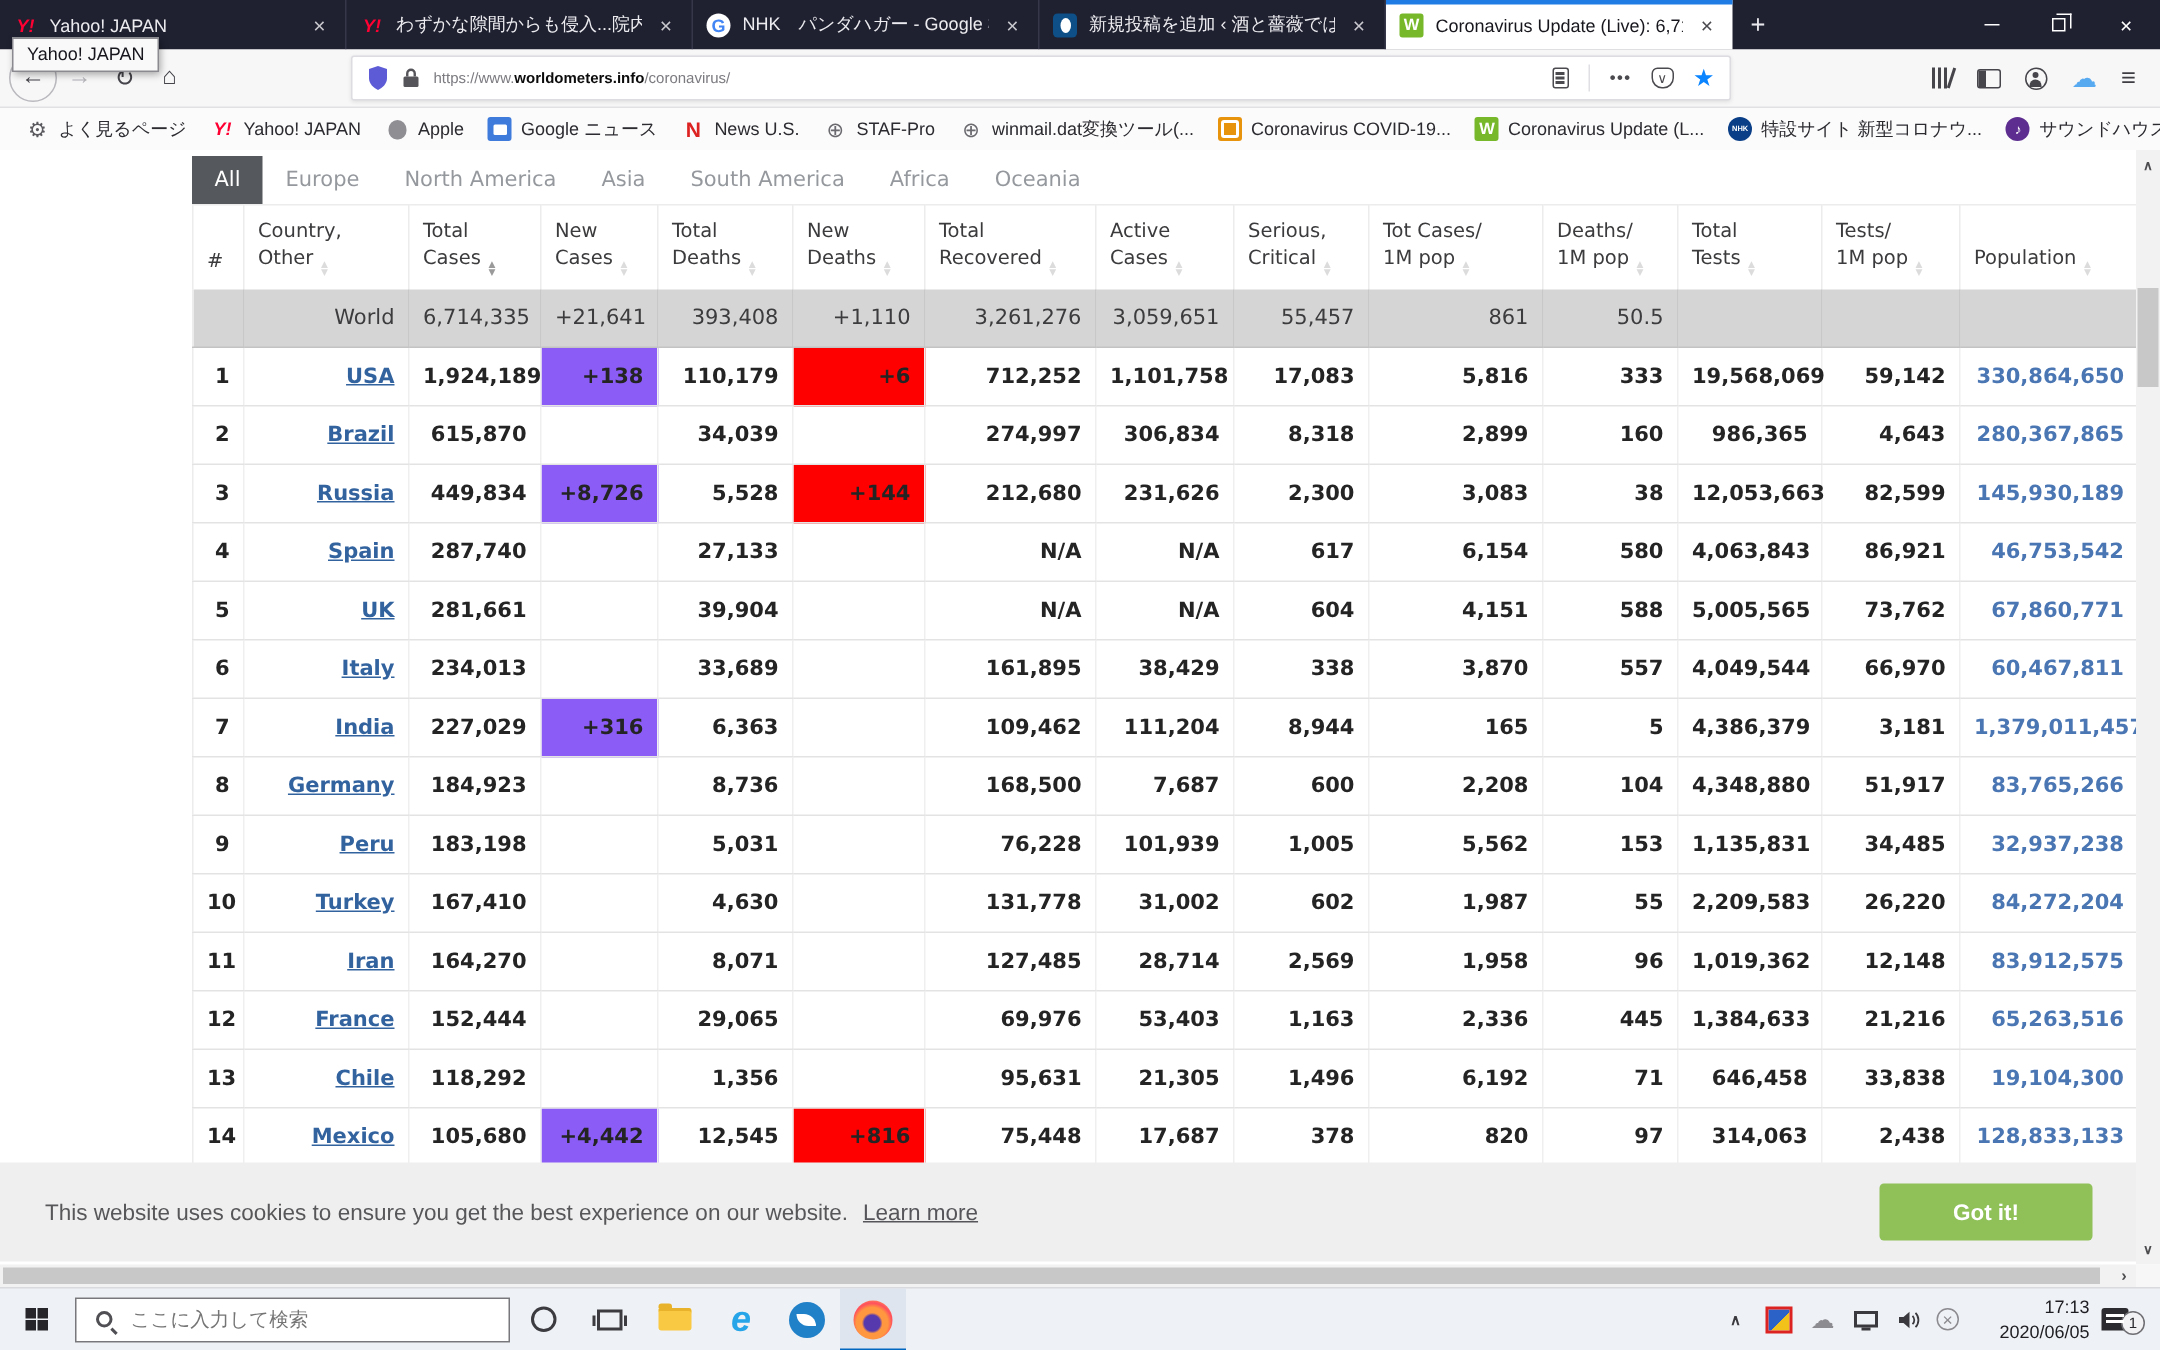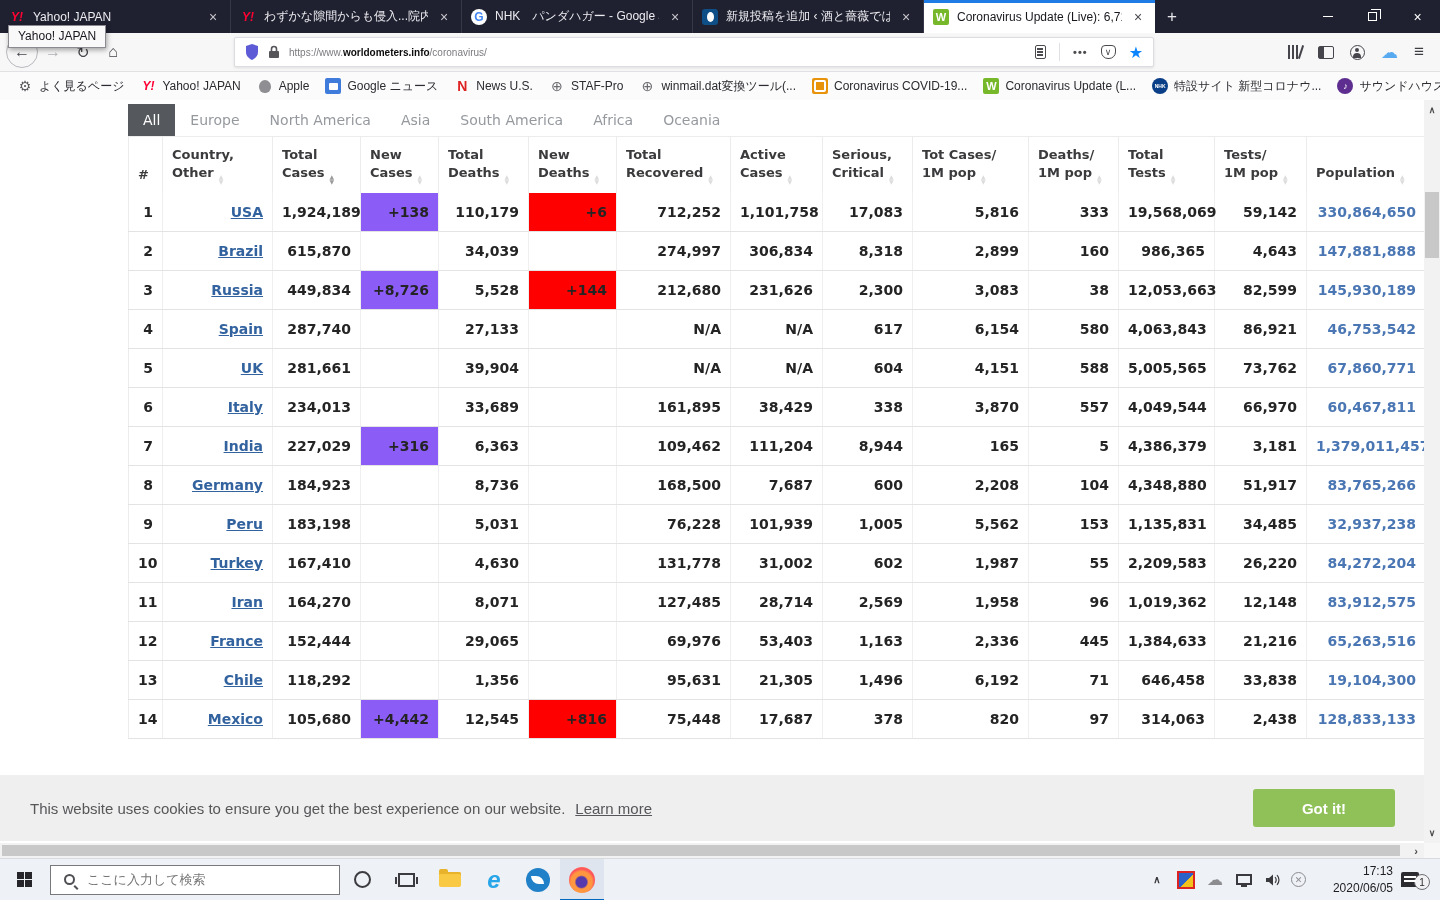--- a/index.html
+++ b/index.html
@@ -73,21 +73,21 @@
   .bm { display:flex; align-items:center; gap:6px; padding:2px 7px; white-space:nowrap; }
 
   
   .viewport { position:absolute; top:100px; left:0; width:1440px; height:758px; background:#fff; overflow:hidden; }
 
   .ctabs { position:absolute; top:4px; left:128px; height:32px; display:flex; align-items:stretch; font-size:14px; font-family:"DejaVu Sans",sans-serif;text-align:center; }
   .ctab { display:flex; align-items:center; padding:0 15px; color:#95999e; }
   .ctab.active { background:#55585c; color:#fff; }
 
   table.covid { position:absolute; top:36px; left:128px; width:1297px; border-collapse:collapse; table-layout:fixed; font-family:"DejaVu Sans",sans-serif; border-left:1px solid #ececec; border-right:1px solid #ececec; }
-  table.covid th { height:56px; vertical-align:bottom; text-align:left; font-size:13px; color:#3b3b3d; padding:6px 4px 9px 9px; border-right:1px solid #ececec; border-top:1px solid #ececec; background:#fff; font-weight:bold; }
+  table.covid th { height:56px; vertical-align:bottom; text-align:left; font-size:13px; color:#3b3b3d; padding:6px 4px 9px 9px; border-right:1px solid #ececec; border-top:1px solid #ececec; background:#fff; font-weight:normal; }
   .th-l1,.th-l2 { display:block; line-height:1.35; white-space:nowrap; }
   .sort { display:inline-flex; flex-direction:column; vertical-align:-2px; margin-left:5px; color:#dcdcdc; }
   .sort i { font-style:normal; font-size:6px; line-height:5px; }
   .sort.active { color:#9a9a9a; }
   table.covid td { height:39px; font-size:14px; font-weight:bold; color:#242424; text-align:right; padding:4px 9px; border-right:1px solid #efefef; border-bottom:1px solid #e3e3e3; white-space:nowrap; }
   td.c-rank { font-weight:normal; color:#9a9a9a; font-size:12px; text-align:center; padding:4px 2px; }
   td.c-country { text-align:left; }
   a.country { color:#33639f; font-weight:bold; text-decoration:underline; }
   td .pop { color:#4a76b3; }
   tr.world td { background:#d5d5d5; font-weight:normal; color:#3c3c3e; border-bottom:1px solid #c3c3c3; border-right:1px solid #c8c8c8; }
@@ -393,20 +393,36 @@
           </th>
           <th>
             <span class="th-l2">Population<span class="sort">
                 <i>▲</i>
                 <i>▼</i>
               </span></span>
           </th>
         </tr>
       </thead>
     <tbody id="tbodymain">
+        <tr class="world">
+          <td class="c-rank"></td>
+          <td class="c-country">World</td>
+          <td>6,714,335</td>
+          <td>+21,641</td>
+          <td>393,408</td>
+          <td>+1,110</td>
+          <td>3,261,276</td>
+          <td>3,059,651</td>
+          <td>55,457</td>
+          <td>861</td>
+          <td>50.5</td>
+          <td></td>
+          <td></td>
+          <td></td>
+        </tr>
         <tr>
           <td class="c-rank">1</td>
           <td class="c-country"><a class="country" href="#">USA</a></td>
           <td>1,924,189</td>
           <td class="hl-y">+138</td>
           <td>110,179</td>
           <td class="hl-r">+6</td>
           <td>712,252</td>
           <td>1,101,758</td>
           <td>17,083</td>
@@ -423,21 +439,21 @@
           <td></td>
           <td>34,039</td>
           <td></td>
           <td>274,997</td>
           <td>306,834</td>
           <td>8,318</td>
           <td>2,899</td>
           <td>160</td>
           <td>986,365</td>
           <td>4,643</td>
-          <td><span class="pop">147,881,888</span></td>
+          <td><span class="pop">280,367,865</span></td>
         </tr>
         <tr>
           <td class="c-rank">3</td>
           <td class="c-country"><a class="country" href="#">Russia</a></td>
           <td>449,834</td>
           <td class="hl-y">+8,726</td>
           <td>5,528</td>
           <td class="hl-r">+144</td>
           <td>212,680</td>
           <td>231,626</td>

